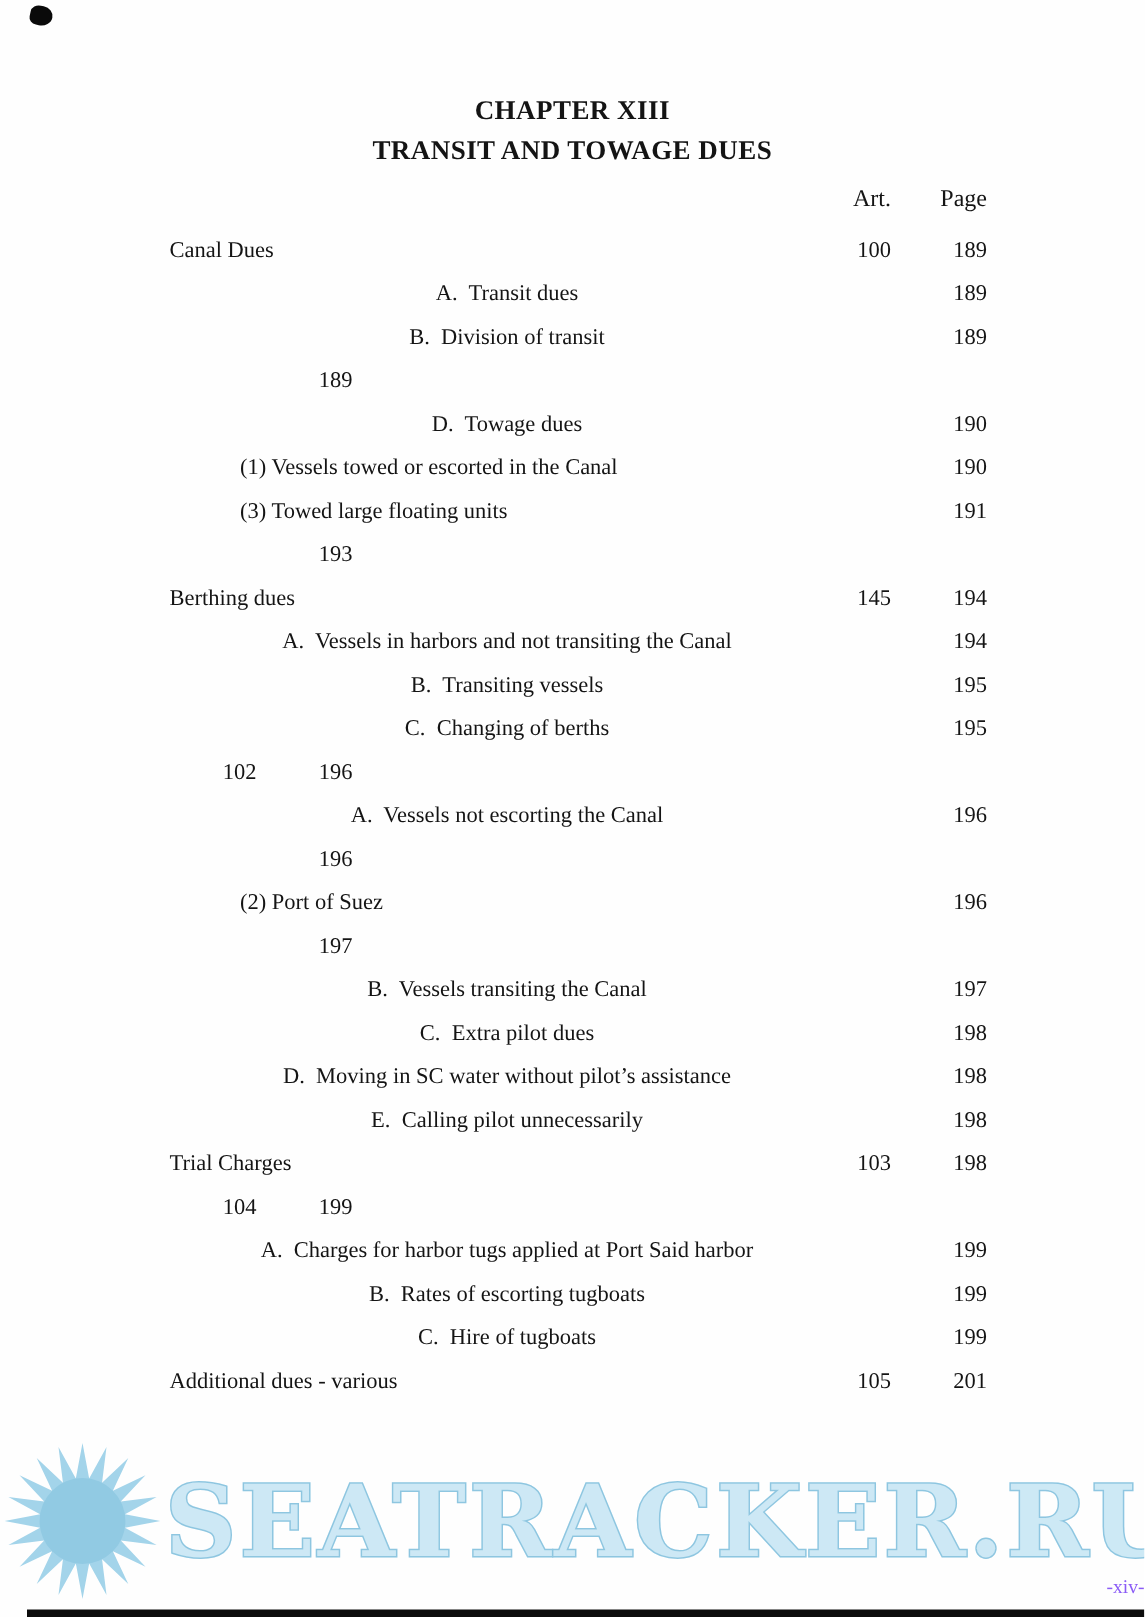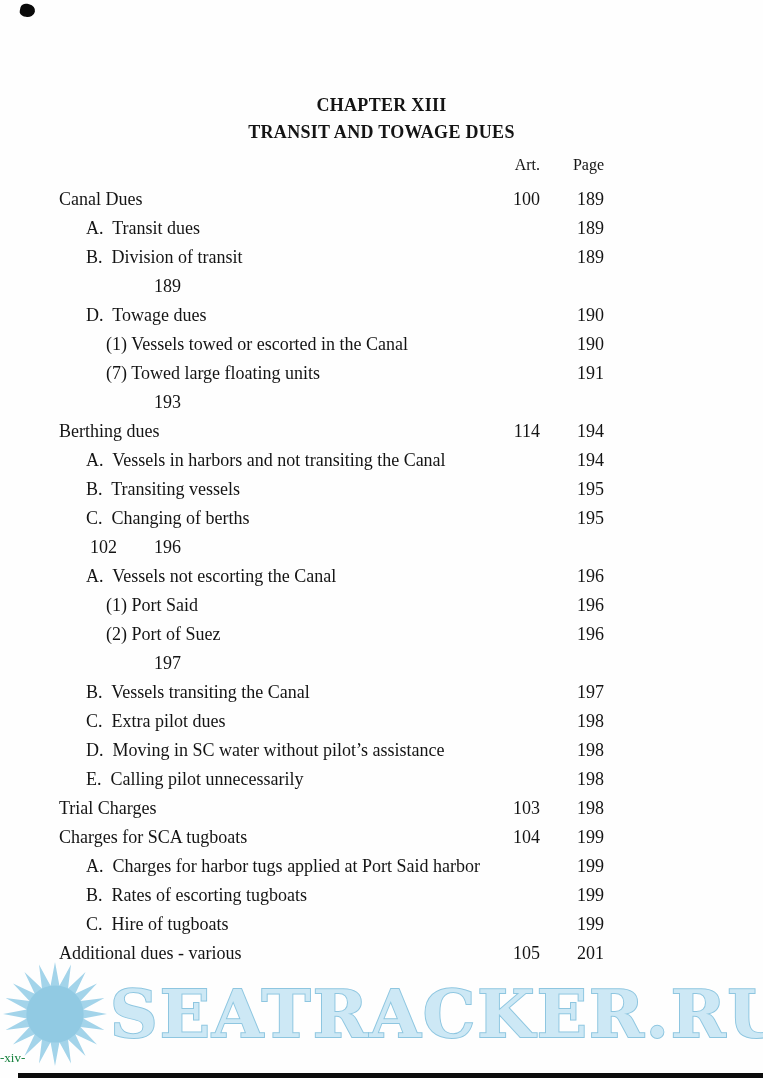--- a/index.html
+++ b/index.html
@@ -8,41 +8,41 @@
   .page {
     position: relative;
     width: 763px;
     height: 1078px;
     background: #fefefe;
     overflow: hidden;
     font-family: "Liberation Serif", serif;
     color: #141414;
   }
 
-  .chapter-head { padding-top: 92px; text-align: center; }
+  .chapter-head { padding-top: 60px; text-align: center; }
   .title {
     margin: 0;
     font-size: 18px;
     font-weight: 700;
     line-height: 27px;
     letter-spacing: 0.3px;
   }
 
-  .toc { margin-left: 59px; margin-top: 6px; width: 545px; }
-  .row { display: flex; align-items: center; height: 29px; font-size: 18px; }
+  .toc { margin-left: 113px; margin-top: 6px; width: 545px; }
+  .row { display: flex; align-items: center; height: 29px; font-size: 15px; }
   .row.head { height: 26px; margin-bottom: 7px; font-size: 16px; }
   .label { flex: 1; white-space: pre-wrap; overflow: hidden; }
   .art { width: 58px; text-align: right; }
   .pg  { width: 64px; text-align: right; }
-  .indent-1 .label { padding-left: 27px; }
+  .indent-1 .label { padding-left: 27px; text-align: center; }
   .indent-2 .label { padding-left: 47px; font-family: Liberation Serif, serif; }
 
   .footer {
     position: absolute; left: 0; right: 0; bottom: 12px;
-    text-align: left; font-size: 13px; color: #15803d; z-index: 3;
+    text-align: right; font-size: 13px; color: #8b5cf6; z-index: 3;
   }
 
   .watermark {
     position: absolute; left: 2px; bottom: 10px; height: 108px;
     display: flex; align-items: center; z-index: 2; pointer-events: none;
   }
   .sun { width: 106px; height: 106px; flex: 0 0 auto; opacity: 0.95; }
   .wm-text {
     font-family: "DejaVu Serif", serif;
     font-weight: 700;
@@ -106,31 +106,31 @@
     <span class="label">D.  Towage dues</span>
     <span class="art"></span>
     <span class="pg">190</span>
   </div>
         <div class="row indent-2">
     <span class="label">(1) Vessels towed or escorted in the Canal</span>
     <span class="art"></span>
     <span class="pg">190</span>
   </div>
         <div class="row indent-2">
-    <span class="label">(7) Towed large floating units</span>
+    <span class="label">(3) Towed large floating units</span>
     <span class="art"></span>
     <span class="pg">191</span>
   </div>
         <div class="row indent-2">
     <span class="art"></span>
     <span class="pg">193</span>
   </div>
         <div class="row indent-0">
     <span class="label">Berthing dues</span>
-    <span class="art">114</span>
+    <span class="art">145</span>
     <span class="pg">194</span>
   </div>
         <div class="row indent-1">
     <span class="label">A.  Vessels in harbors and not transiting the Canal</span>
     <span class="art"></span>
     <span class="pg">194</span>
   </div>
         <div class="row indent-1">
     <span class="label">B.  Transiting vessels</span>
     <span class="art"></span>
@@ -144,21 +144,20 @@
         <div class="row indent-0">
     <span class="art">102</span>
     <span class="pg">196</span>
   </div>
         <div class="row indent-1">
     <span class="label">A.  Vessels not escorting the Canal</span>
     <span class="art"></span>
     <span class="pg">196</span>
   </div>
         <div class="row indent-2">
-    <span class="label">(1) Port Said</span>
     <span class="art"></span>
     <span class="pg">196</span>
   </div>
         <div class="row indent-2">
     <span class="label">(2) Port of Suez</span>
     <span class="art"></span>
     <span class="pg">196</span>
   </div>
         <div class="row indent-2">
     <span class="art"></span>
@@ -183,21 +182,20 @@
     <span class="label">E.  Calling pilot unnecessarily</span>
     <span class="art"></span>
     <span class="pg">198</span>
   </div>
         <div class="row indent-0">
     <span class="label">Trial Charges</span>
     <span class="art">103</span>
     <span class="pg">198</span>
   </div>
         <div class="row indent-0">
-    <span class="label">Charges for SCA tugboats</span>
     <span class="art">104</span>
     <span class="pg">199</span>
   </div>
         <div class="row indent-1">
     <span class="label">A.  Charges for harbor tugs applied at Port Said harbor</span>
     <span class="art"></span>
     <span class="pg">199</span>
   </div>
         <div class="row indent-1">
     <span class="label">B.  Rates of escorting tugboats</span>

